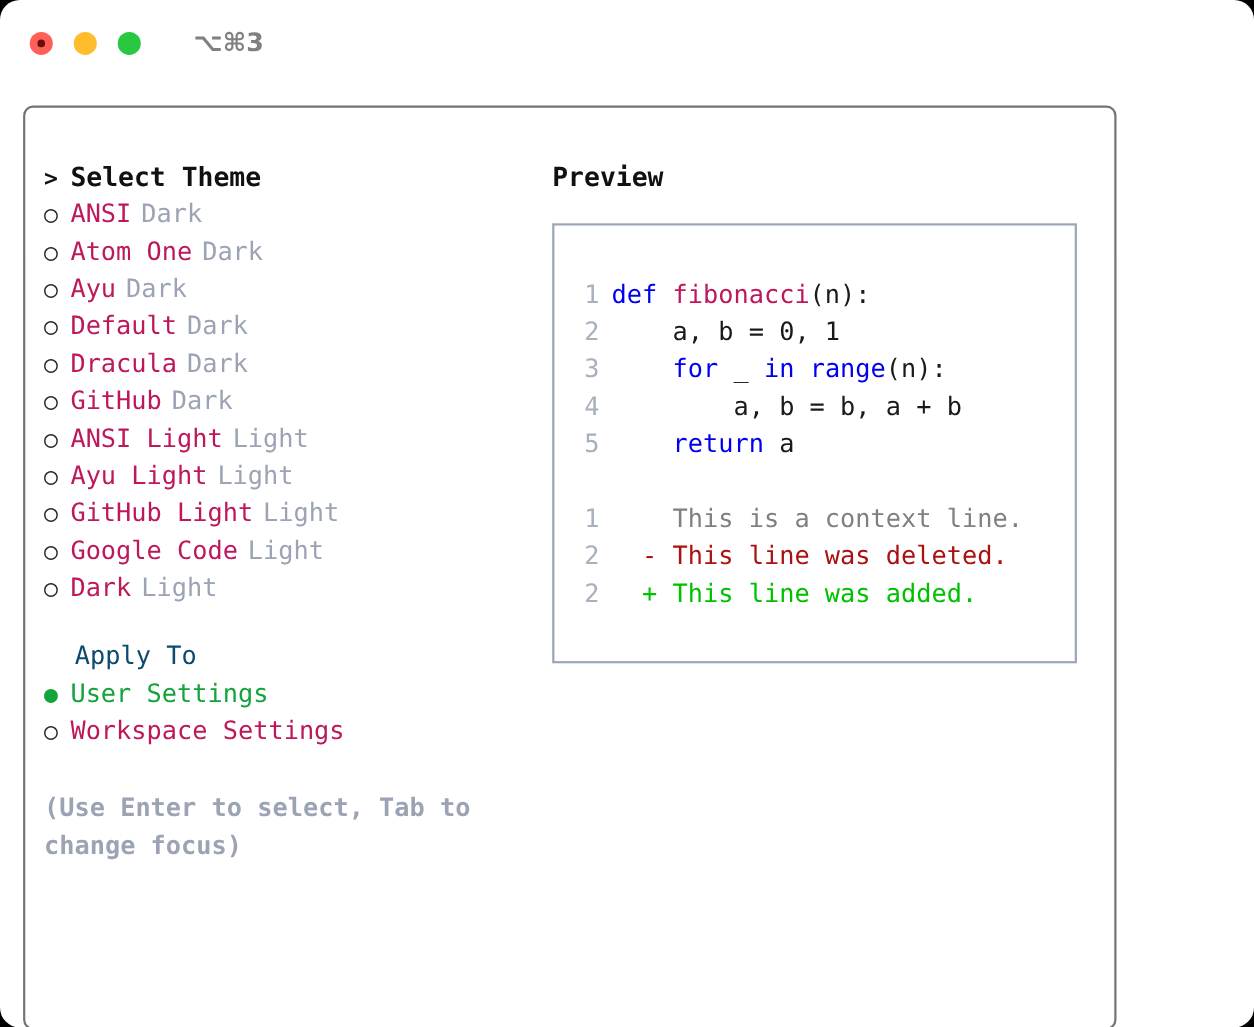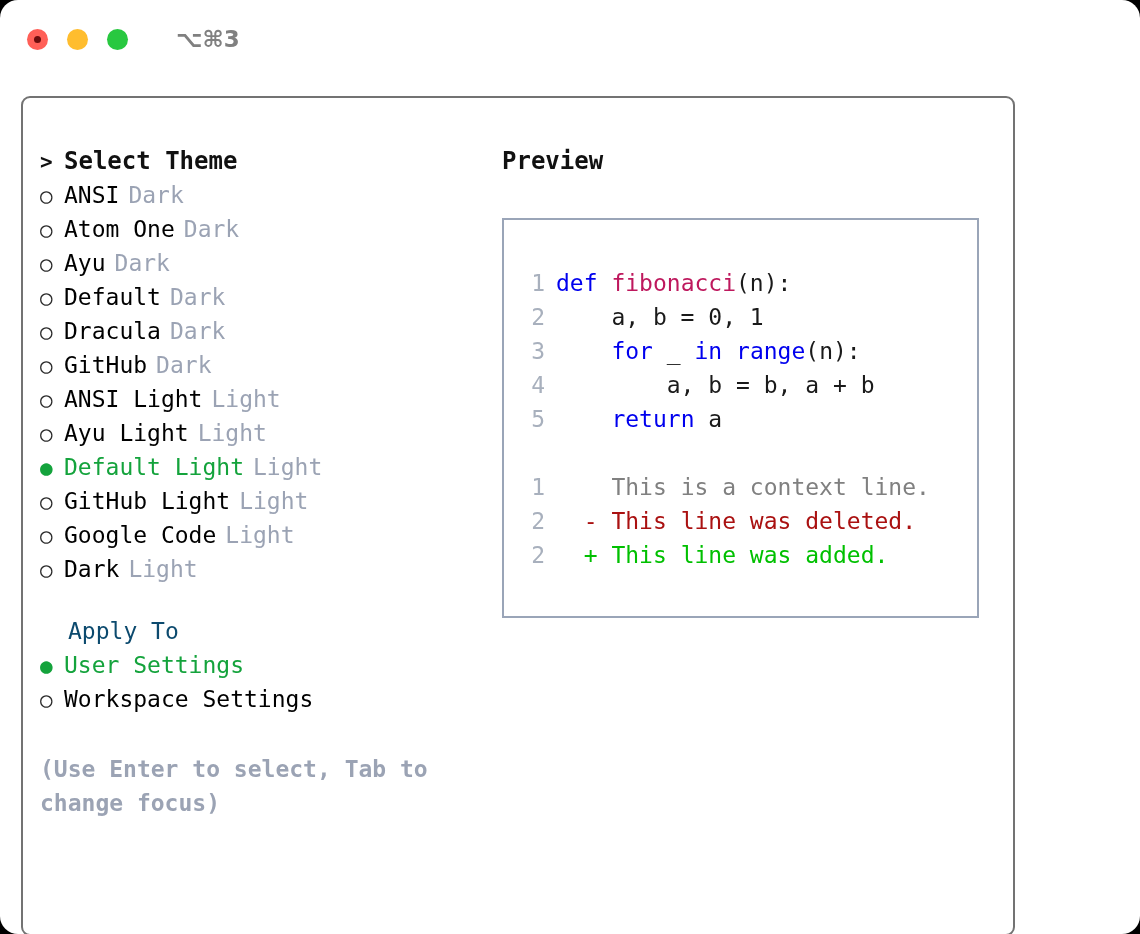--- a/index.html
+++ b/index.html
@@ -92,21 +92,21 @@
   .marker.dot-on {
     color: #14a33c;
     font-size: 21px;
   }
   .heading-row {
     font-weight: bold;
     font-size: 24px;
     color: #111111;
   }
   .heading-row .marker { font-weight: bold; color: #111111; }
-  .theme-name { color: #000000; }
+  .theme-name { color: #be185d; }
   .row.selected .theme-name { color: #14a33c; }
   .badge {
     color: #9ba3b4;
     margin-left: 9px;
   }
   .section-label {
     height: 34px;
     line-height: 34px;
     font-size: 23px;
     color: #0c4a6e;
@@ -127,21 +127,21 @@
   #right-col {
     position: absolute;
     left: 479px; top: 46px;
     width: 500px;
   }
   #preview-title {
     font-size: 24px;
     font-weight: bold;
     color: #111111;
     line-height: 34px;
-    margin-bottom: 40px;
+    margin-bottom: 25px;
   }
   #preview-box {
     width: 477px;
     height: 400px;
     border: 2px solid #9aa5b8;
     background: #ffffff;
     padding-top: 46px;
     padding-left: 13px;
   }
   .code-line {
@@ -185,21 +185,20 @@
       </div>
       <div id="theme-list">
           <div class="row"><span class="marker">○</span><span class="theme-name">ANSI</span><span class="badge">Dark</span></div>
           <div class="row"><span class="marker">○</span><span class="theme-name">Atom One</span><span class="badge">Dark</span></div>
           <div class="row"><span class="marker">○</span><span class="theme-name">Ayu</span><span class="badge">Dark</span></div>
           <div class="row"><span class="marker">○</span><span class="theme-name">Default</span><span class="badge">Dark</span></div>
           <div class="row"><span class="marker">○</span><span class="theme-name">Dracula</span><span class="badge">Dark</span></div>
           <div class="row"><span class="marker">○</span><span class="theme-name">GitHub</span><span class="badge">Dark</span></div>
           <div class="row"><span class="marker">○</span><span class="theme-name">ANSI Light</span><span class="badge">Light</span></div>
           <div class="row"><span class="marker">○</span><span class="theme-name">Ayu Light</span><span class="badge">Light</span></div>
-          <div class="row selected"><span class="marker dot-on">●</span><span class="theme-name">Default Light</span><span class="badge">Light</span></div>
           <div class="row"><span class="marker">○</span><span class="theme-name">GitHub Light</span><span class="badge">Light</span></div>
           <div class="row"><span class="marker">○</span><span class="theme-name">Google Code</span><span class="badge">Light</span></div>
           <div class="row"><span class="marker">○</span><span class="theme-name">Dark</span><span class="badge">Light</span></div>
         </div>
 
       <div class="spacer-sm"></div>
 
       <div class="section-label">Apply To</div>
       <div id="apply-list">
           <div class="row selected"><span class="marker dot-on">●</span><span class="theme-name">User Settings</span></div>

